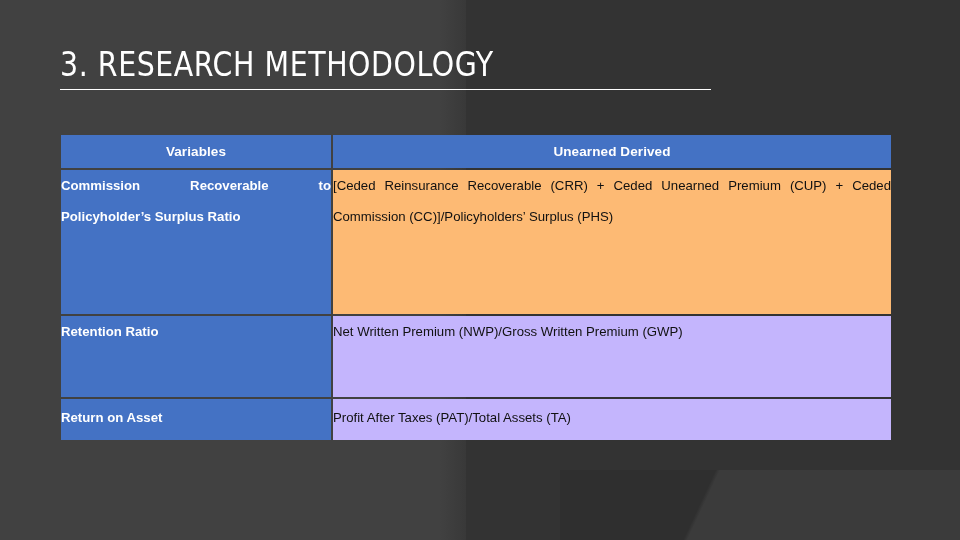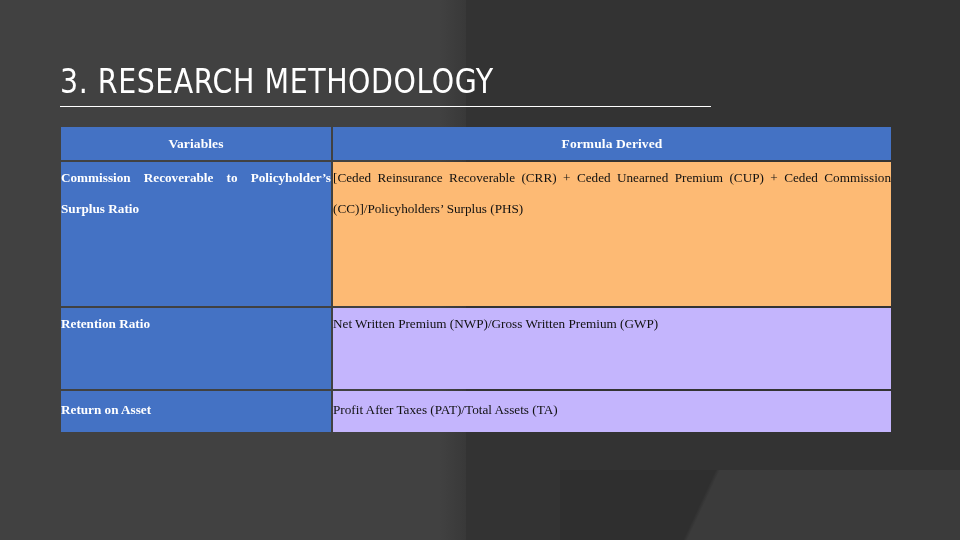--- a/index.html
+++ b/index.html
@@ -53,21 +53,21 @@
     top: 470px;
     width: 400px;
     height: 70px;
     background: linear-gradient(115deg, #2f2f2f 0%, #2f2f2f 36%, #3b3b3b 37%, #3b3b3b 100%);
   }
 
   
   .title-block {
     position: absolute;
     left: 60px;
-    top: 61px;
+    top: 44px;
     width: 700px;
   }
   .slide-title {
     font-family: "DejaVu Sans Condensed", "Liberation Sans Narrow", "Liberation Sans", sans-serif;
     font-size: 34px;
     font-weight: 300;
     letter-spacing: 0.6px;
     color: #ffffff;
     line-height: 1.18;
     white-space: nowrap;
@@ -78,23 +78,22 @@
     margin-top: 5px;
     width: 651px;
     height: 1px;
     background: #ffffff;
   }
 
   
   .table-wrap {
     position: absolute;
     left: 59px;
-    top: 125px;
+    top: 133px;
     width: 832px;
-    font-family: Liberation Serif, serif;
   }
   table.matrix {
     border-collapse: separate;
     border-spacing: 2px;
     width: 832px;
     table-layout: fixed;
     background: transparent;
   }
   table.matrix col.c1 { width: 270px; }
   table.matrix col.c2 { width: 558px; }
@@ -174,21 +173,21 @@
 
   <div class="table-wrap">
     <table class="matrix">
       <colgroup>
         <col class="c1">
         <col class="c2">
       </colgroup>
       <thead>
         <tr>
           <th class="hdr">Variables</th>
-          <th class="hdr">Formula Derived</th>
+          <th class="hdr">Unearned Derived</th>
         </tr>
       </thead>
       <tbody>
         <tr class="r-1">
           <td class="varcell">Commission Recoverable to Policyholder’s Surplus Ratio</td>
           <td class="fcell tint-a">[Ceded Reinsurance Recoverable (CRR) + Ceded Unearned Premium (CUP) + Ceded Commission (CC)]/Policyholders’ Surplus (PHS)</td>
         </tr>
         <tr class="r-2">
           <td class="varcell single">Retention Ratio</td>
           <td class="fcell single tint-b">Net Written Premium (NWP)/Gross Written Premium (GWP)</td>

